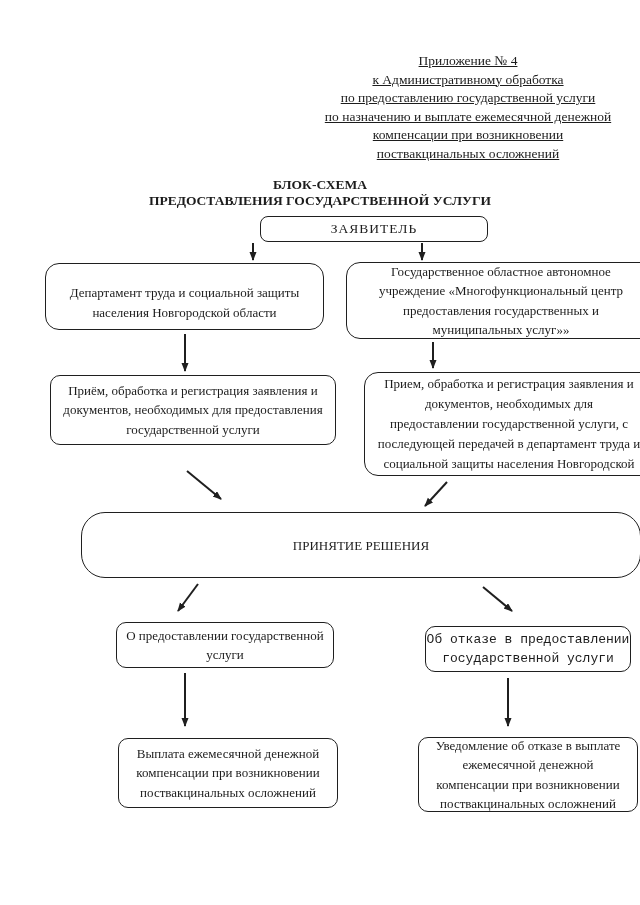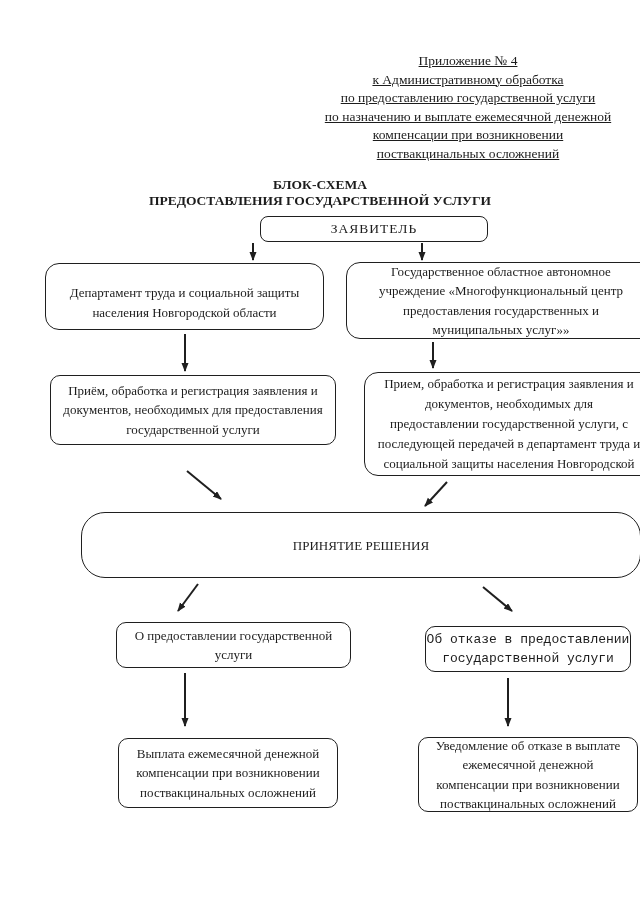--- a/index.html
+++ b/index.html
@@ -42,21 +42,21 @@
     line-height:19.5px;
     white-space:pre-line;
     margin-left:28px;
   }
   .b-applicant{left:232px; top:216px; width:228px; height:26px; border-radius:8px; letter-spacing:1px; font-size:13.5px;}
   .b-dept{left:17px; top:263px; width:279px; height:67px; border-radius:14px; justify-content:flex-start; padding-top:19px;}
   .b-mfc{left:318px; top:262px; width:310px; height:77px; border-radius:14px;}
   .b-intake-dept{left:22px; top:375px; width:286px; height:70px; border-radius:10px;}
   .b-intake-mfc{left:336px; top:372px; width:290px; height:104px; border-radius:14px; line-height:20px;}
   .b-decision{left:53px; top:512px; width:560px; height:66px; border-radius:24px; line-height:19px;}
-  .b-grant{left:88px; top:622px; width:235px; height:46px; border-radius:10px;}
+  .b-grant{left:88px; top:622px; width:218px; height:46px; border-radius:10px;}
   .b-refuse{left:397px; top:626px; width:206px; height:46px; border-radius:10px;font-family:Liberation Mono, monospace;}
   .b-payment{left:90px; top:738px; width:220px; height:70px; border-radius:10px;}
   .b-notice{left:390px; top:737px; width:220px; height:75px; border-radius:10px;}
   .arrows{
     position:absolute; left:0; top:0;
     width:640px; height:905px;
     pointer-events:none;
   }
 </style>
 </head>

